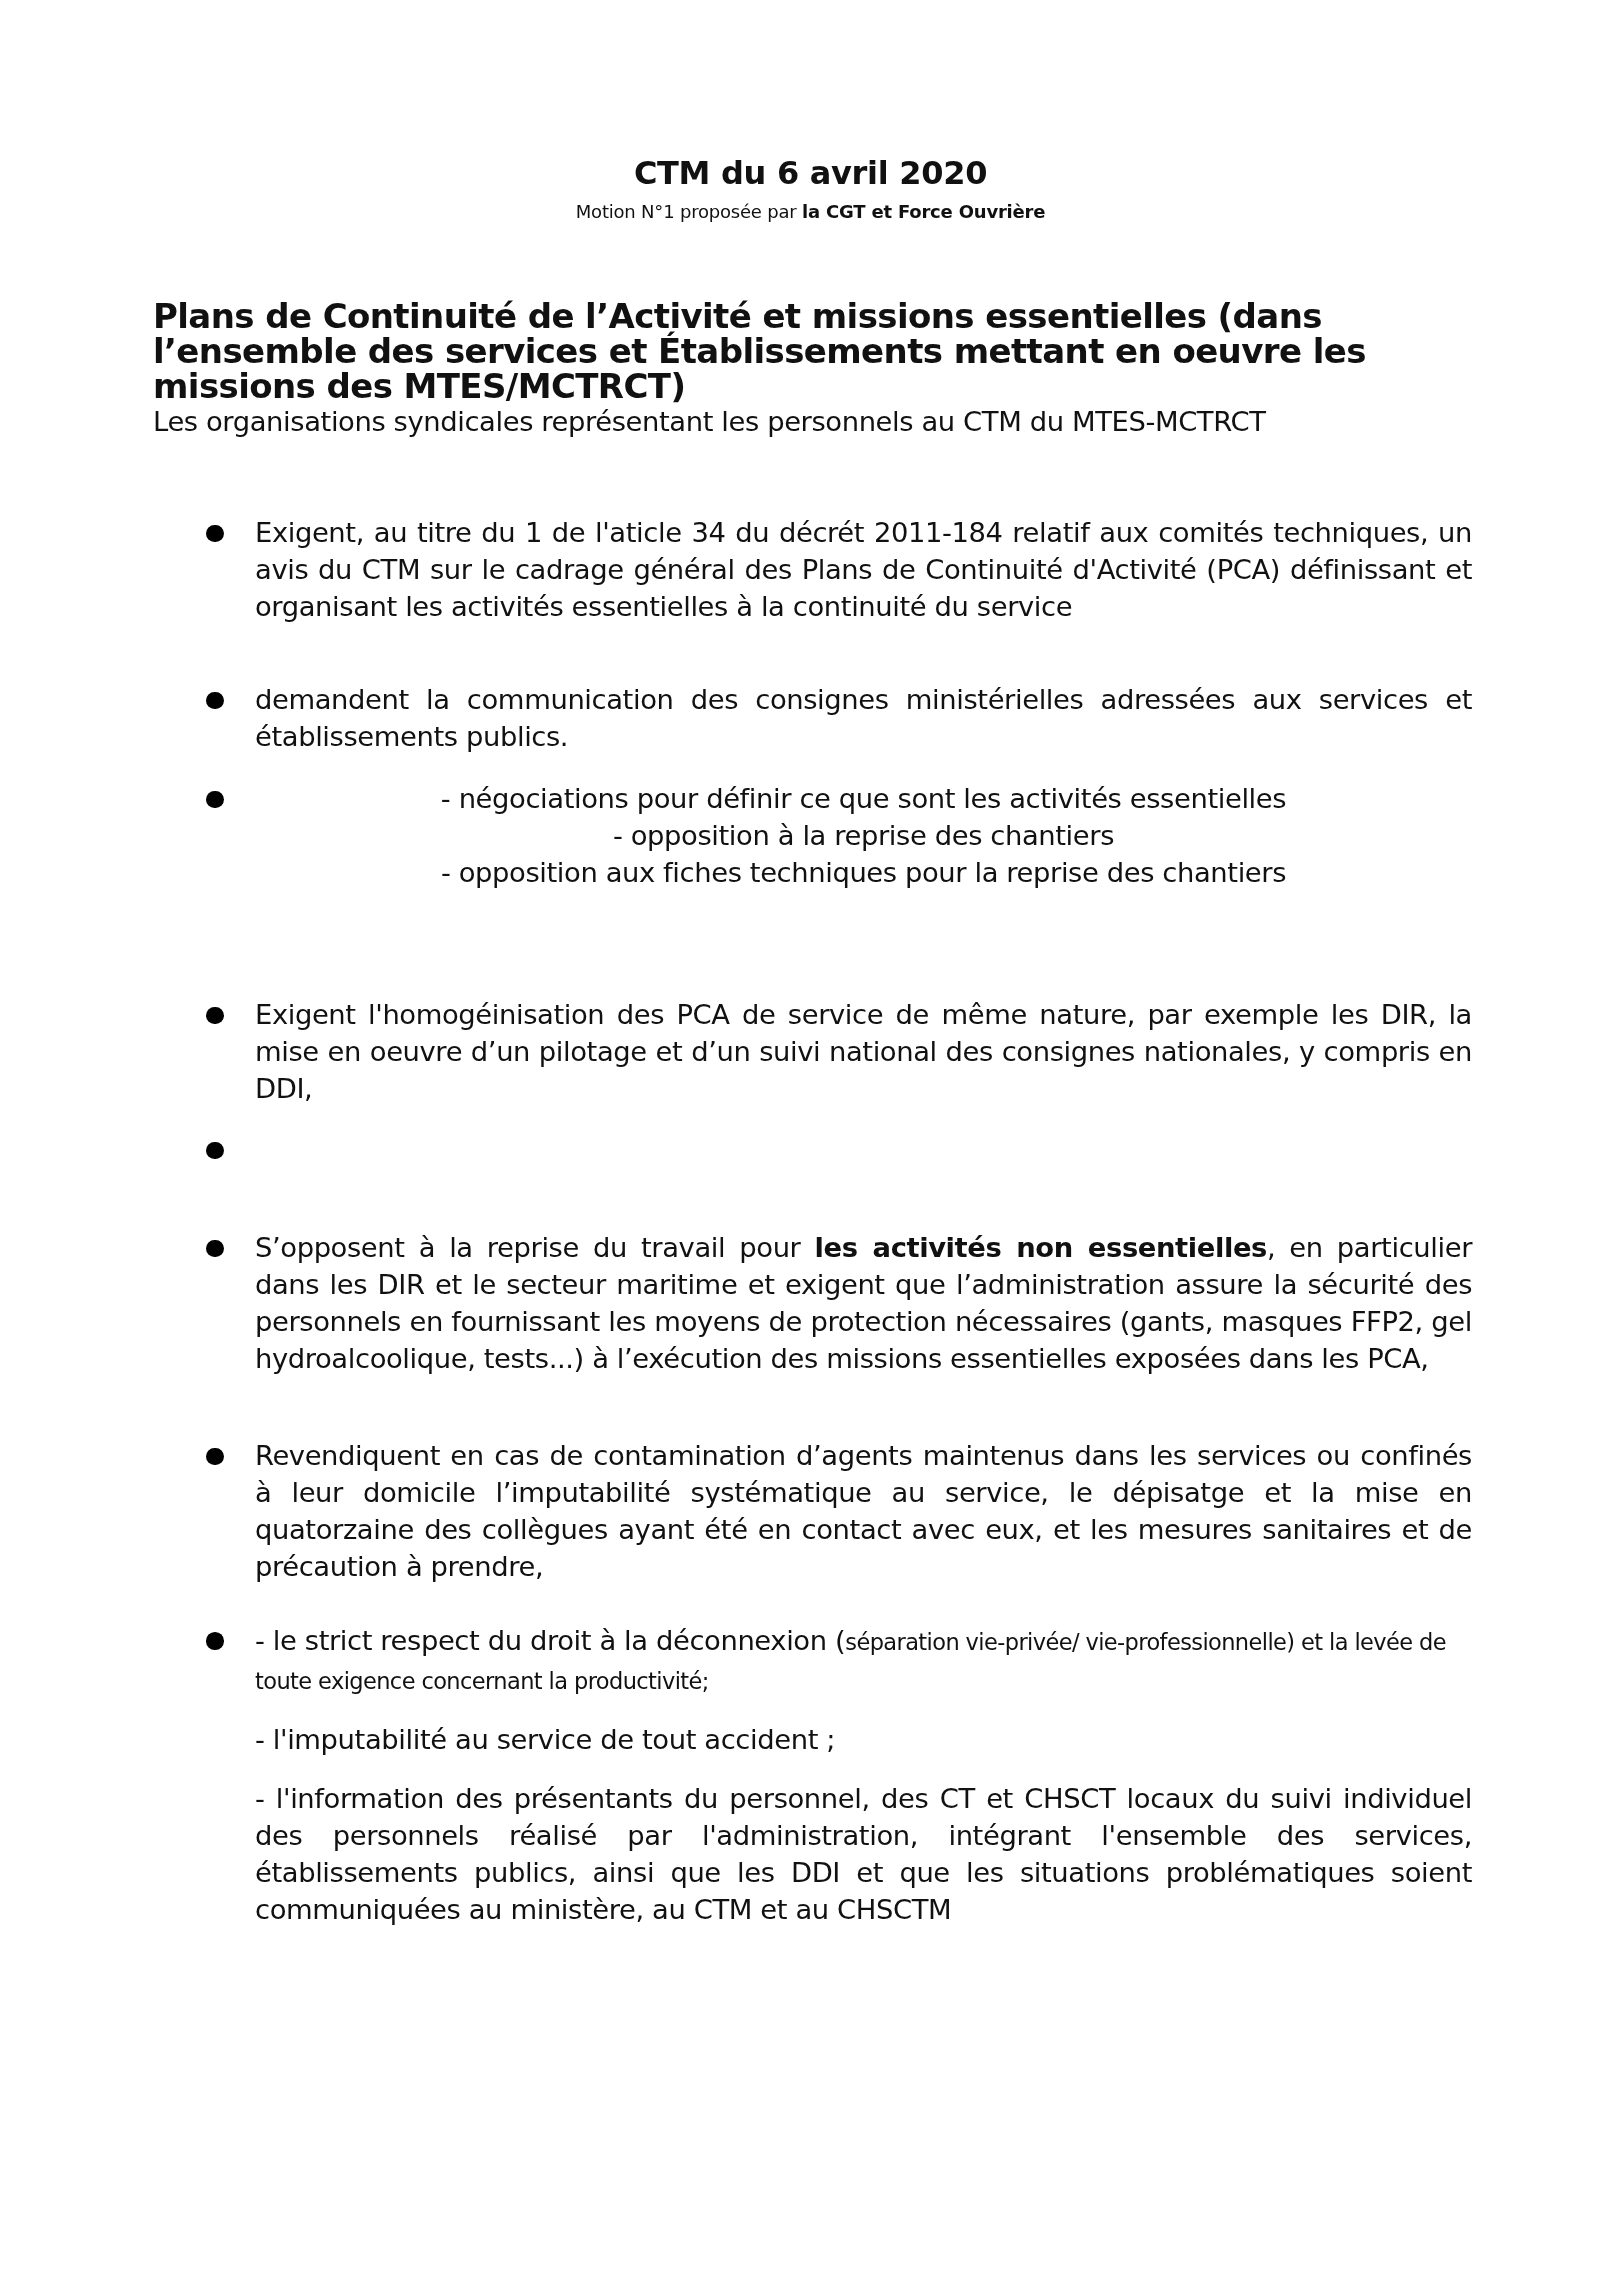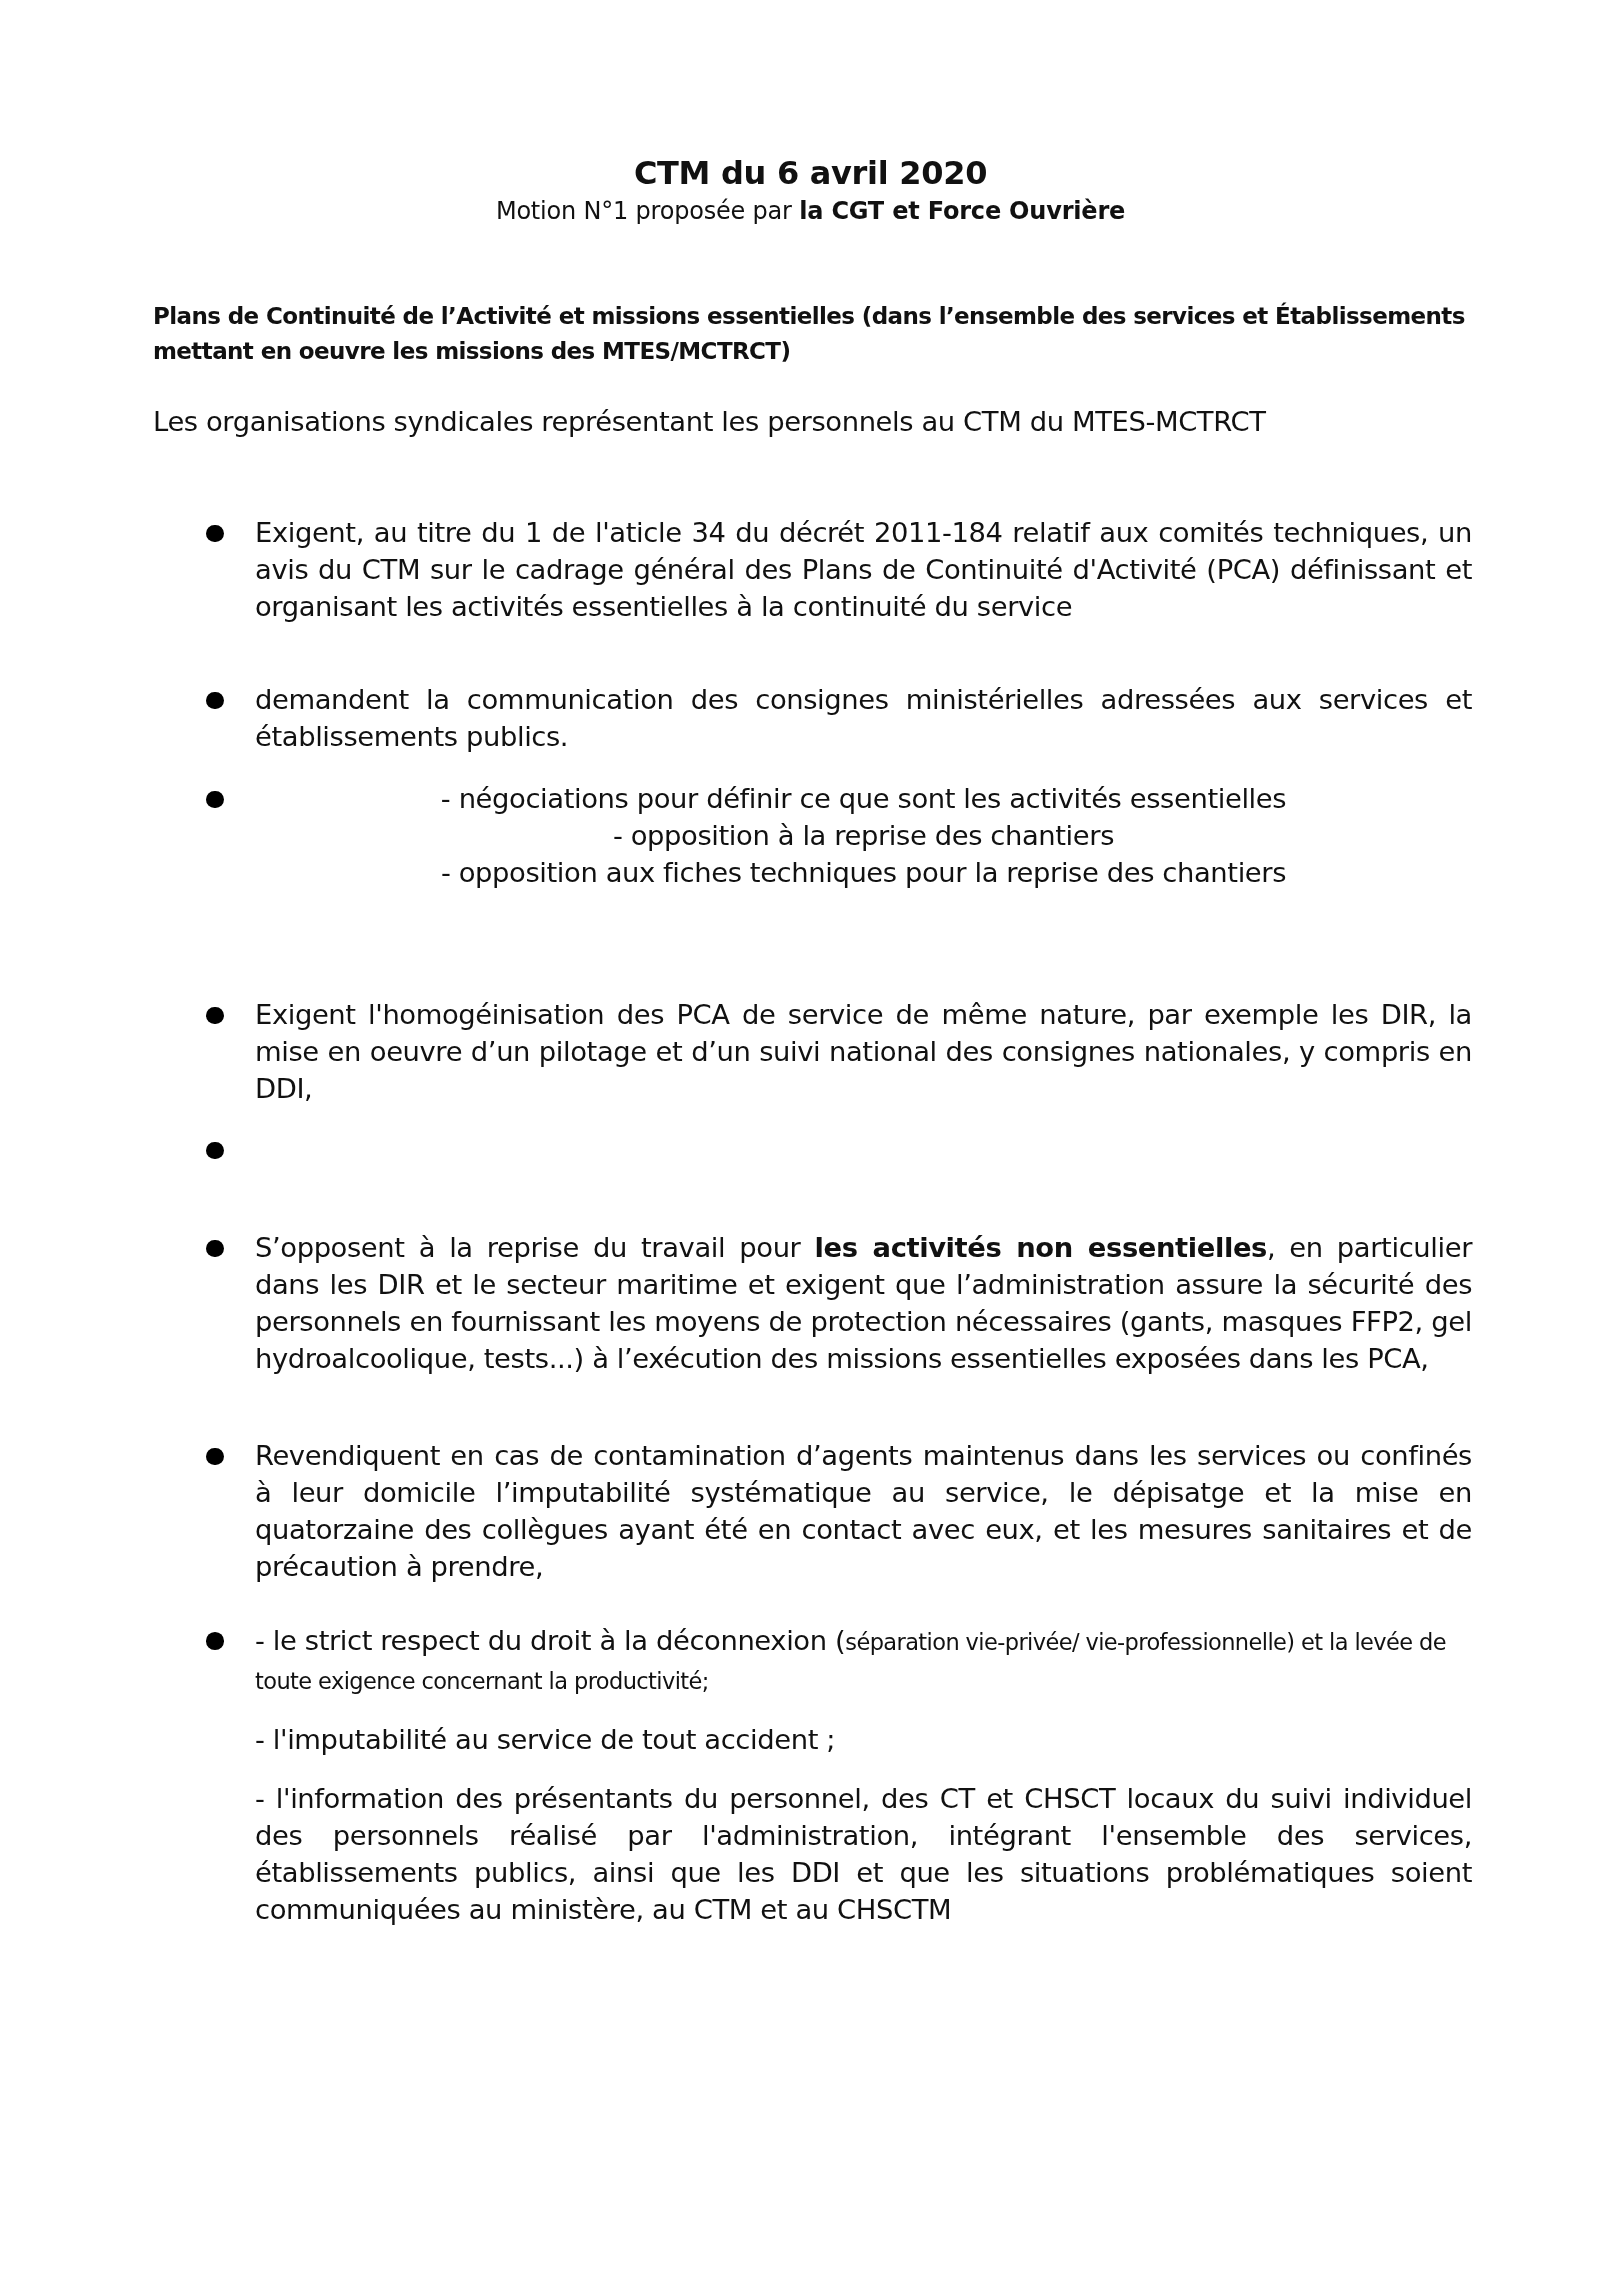--- a/index.html
+++ b/index.html
@@ -29,33 +29,33 @@
       text-align: center;
     }
     .doc-title {
       font-size: 32px;
       font-weight: bold;
       margin: 0;
       line-height: 41px;
       letter-spacing: -0.3px;
     }
     .doc-subtitle {
-      font-size: 24px;
+      font-size: 18px;
       margin: 0;
       line-height: 35px;
       letter-spacing: -0.2px;
     }
     .doc-subtitle b { font-weight: bold; }
 
     .section-heading {
       position: absolute;
       top: 299px;
       left: 153px;
       width: 1318px;
-      font-size: 23px;
+      font-size: 34px;
       font-weight: bold;
       line-height: 35px;
       margin: 0;
       letter-spacing: -0.6px;
     }
     .intro {
       position: absolute;
       top: 404px;
       left: 153px;
       width: 1318px;

